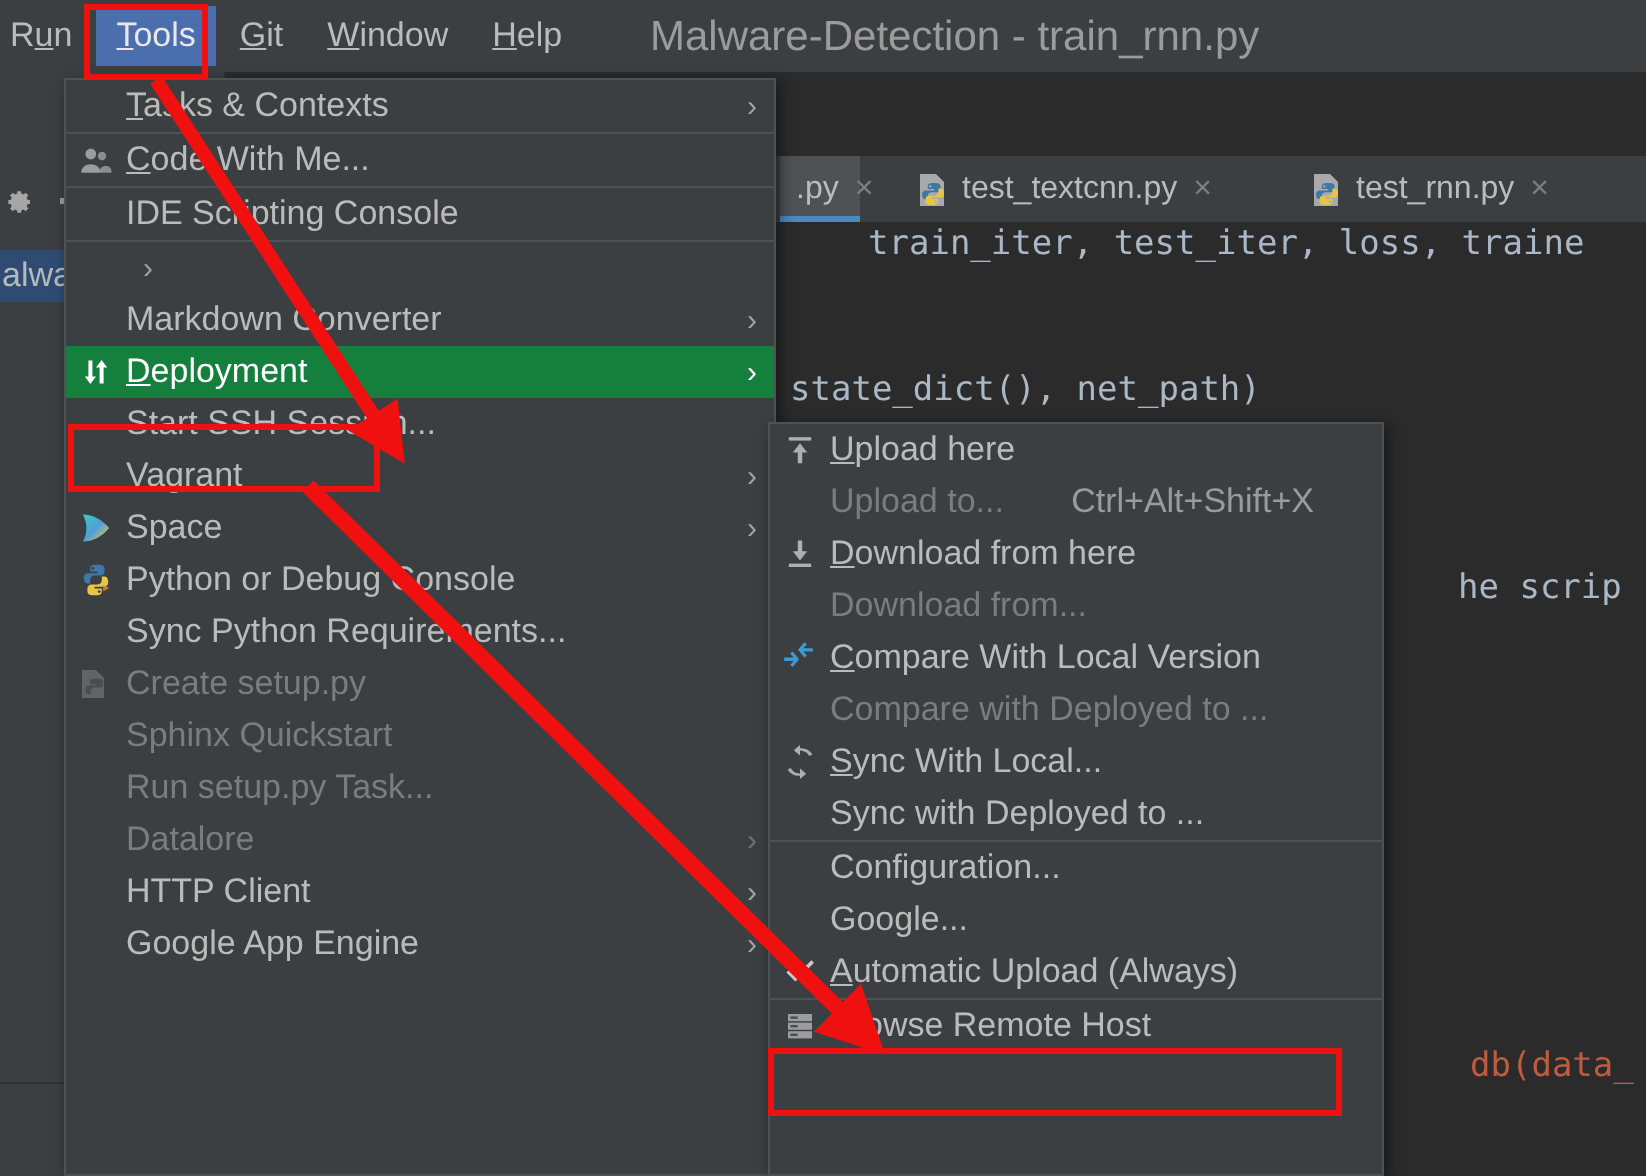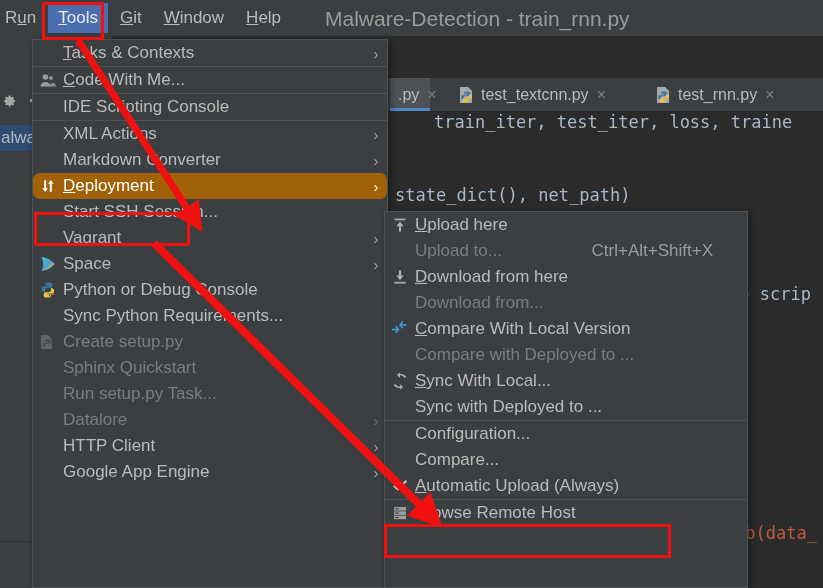--- a/index.html
+++ b/index.html
@@ -99,21 +99,21 @@
     background: #3c3f41;
     border: 1px solid #4f5254;
     box-shadow: 2px 2px 7px rgba(0,0,0,0.45);
   }
   .menu-row {
     position: relative; display: flex; align-items: center;
     height: 26px;
     font-size: 17px; color: #bbbbbb; white-space: nowrap;
   }
   .menu-row.disabled { color: #7a7d7f; }
-  .menu-row.highlight { background: #a16207; color: #ffffff; border-radius: 7px; }
+  .menu-row.highlight { background: #15803d; color: #ffffff; }
   .menu-row .ico {
     width: 30px; flex: 0 0 30px; height: 26px;
     position: relative;
   }
   .menu-row .lbl { flex: 1 1 auto; }
   .menu-row .lbl u { text-decoration: underline; }
   .menu-row .accel {
     color: #9b9b9b; padding-right: 12px; font-size: 17px;
   }
   .menu-row .arrow {
@@ -223,21 +223,20 @@
       </div>
       <div class="menu-sep"></div>
       <div class="menu-row">
         <span class="ico"></span>
         <span class="lbl">IDE Scripting Console</span>
         <span class="arrow"></span>
       </div>
       <div class="menu-sep"></div>
       <div class="menu-row">
         <span class="ico"></span>
-        <span class="lbl">XML Actions</span>
         <span class="arrow">›</span>
       </div>
       <div class="menu-row">
         <span class="ico"></span>
         <span class="lbl">Markdown Converter</span>
         <span class="arrow">›</span>
       </div>
       <div class="menu-row highlight">
         <span class="ico">
           <span style="position:absolute;left:6px;top:4px;"><svg viewBox="0 0 18 18" width="18" height="18">
@@ -320,21 +319,21 @@
         <span class="lbl">HTTP Client</span>
         <span class="arrow">›</span>
       </div>
       <div class="menu-row">
         <span class="ico"></span>
         <span class="lbl">Google App Engine</span>
         <span class="arrow">›</span>
       </div>
     </div>
 
-  <div class="menu" id="deployment-submenu" style="left:384px; top:211px; width:364px; height:377px;">
+  <div class="menu" id="deployment-submenu" style="left:384px; top:211px; width:308px; height:377px;">
       <div class="menu-row">
         <span class="ico">
           <span style="position:absolute;left:6px;top:4px;"><svg viewBox="0 0 18 18" width="18" height="18">
               <rect x="3.4" y="2.6" width="11.2" height="1.7" fill="#adafb1"></rect>
               <path fill="#adafb1" d="M9 15.6l3.6-4.6h-2.5V5.6H7.9V11H5.4z" transform="rotate(180 9 10.6)"></path>
             </svg></span>
         </span>
         <span class="lbl"><u>U</u>pload here</span>
         <span class="arrow"></span>
       </div>
@@ -390,21 +389,21 @@
         <span class="arrow"></span>
       </div>
       <div class="menu-sep"></div>
       <div class="menu-row">
         <span class="ico"></span>
         <span class="lbl">Configuration...</span>
         <span class="arrow"></span>
       </div>
       <div class="menu-row">
         <span class="ico"></span>
-        <span class="lbl">Compare...</span>
+        <span class="lbl">Google...</span>
         <span class="arrow"></span>
       </div>
       <div class="menu-row">
         <span class="ico">
           <svg viewBox="0 0 18 18" width="18" height="18" style="position:absolute;left:6px;top:4px;">
             <path d="M2.2 9.2l1.3-1.3 3.2 3.2 8-8 1.3 1.3-9.3 9.3z" fill="#c9cbcd"></path>
           </svg>
         </span>
         <span class="lbl"><u>A</u>utomatic Upload (Always)</span>
         <span class="arrow"></span>

